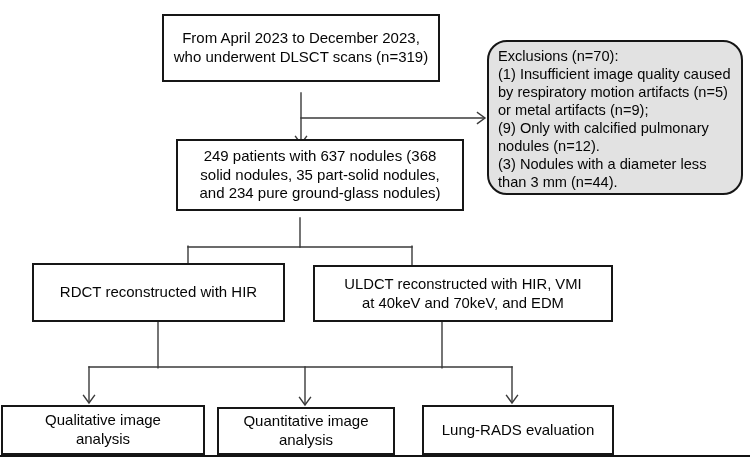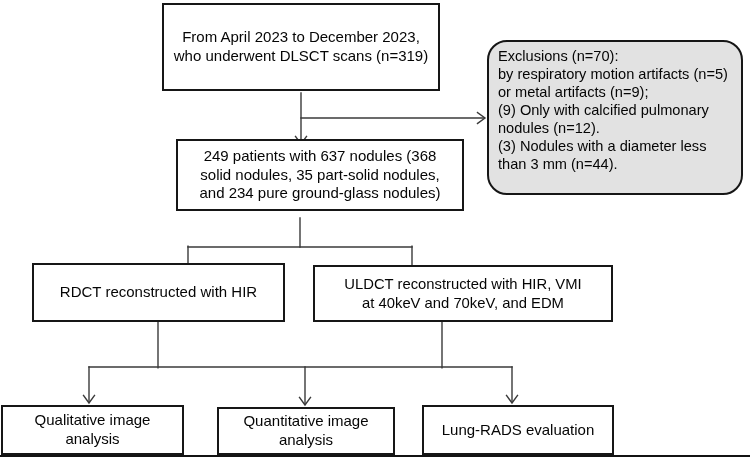--- a/index.html
+++ b/index.html
@@ -18,30 +18,30 @@
     background:#ffffff;
     display:flex;
     flex-direction:column;
     justify-content:center;
     align-items:center;
     text-align:center;
     font-size:15px;
     line-height:18.6px;
     color:#050505;
   }
-  .b-top   {left:162px; top:3px;   width:278px; height:88px;}
+  .b-top   {left:162px; top:14px;   width:278px; height:68px;}
   .b-excl  {left:487px; top:40px;  width:256px; height:155px;
             border-radius:20px; background:#e2e2e2;
             justify-content:flex-start; align-items:flex-start;
             text-align:left; padding:5px 8px 0 9px;
             font-size:14.6px; line-height:18px;}
   .b-cohort{left:167px; top:139px; width:288px; height:72px;margin-left:9px;}
   .b-rdct  {left:32px;  top:263px; width:253px; height:59px;}
   .b-uldct {left:313px; top:265px; width:300px; height:57px; font-size:14.8px;}
-  .b-qual  {left:1px;   top:405px; width:183px; height:50px;}
+  .b-qual  {left:1px;   top:405px; width:204px; height:50px;}
   .b-quant {left:217px; top:407px; width:178px; height:48px;}
   .b-lung  {left:422px; top:405px; width:192px; height:50px;}
   .connectors{
     position:absolute; left:0; top:0; width:750px; height:458px;
     pointer-events:none;
   }
   .bottom-rule{
     position:absolute; left:0; top:455px; width:750px; height:2px;
     background:#131313;
   }
@@ -78,20 +78,21 @@
     </g>
   </svg>
 
   <div class="box b-top">
     <div>From April 2023 to December 2023,</div>
     <div>who underwent DLSCT scans (n=319)</div>
   </div>
 
   <div class="box b-excl">
     <div>Exclusions (n=70):</div>
+    <div>(1) Insufficient image quality caused</div>
     <div>by respiratory motion artifacts (n=5)</div>
     <div>or metal artifacts (n=9);</div>
     <div>(9) Only with calcified pulmonary</div>
     <div>nodules (n=12).</div>
     <div>(3) Nodules with a diameter less</div>
     <div>than 3 mm (n=44).</div>
   </div>
 
   <div class="box b-cohort">
     <div>249 patients with 637 nodules (368</div>

